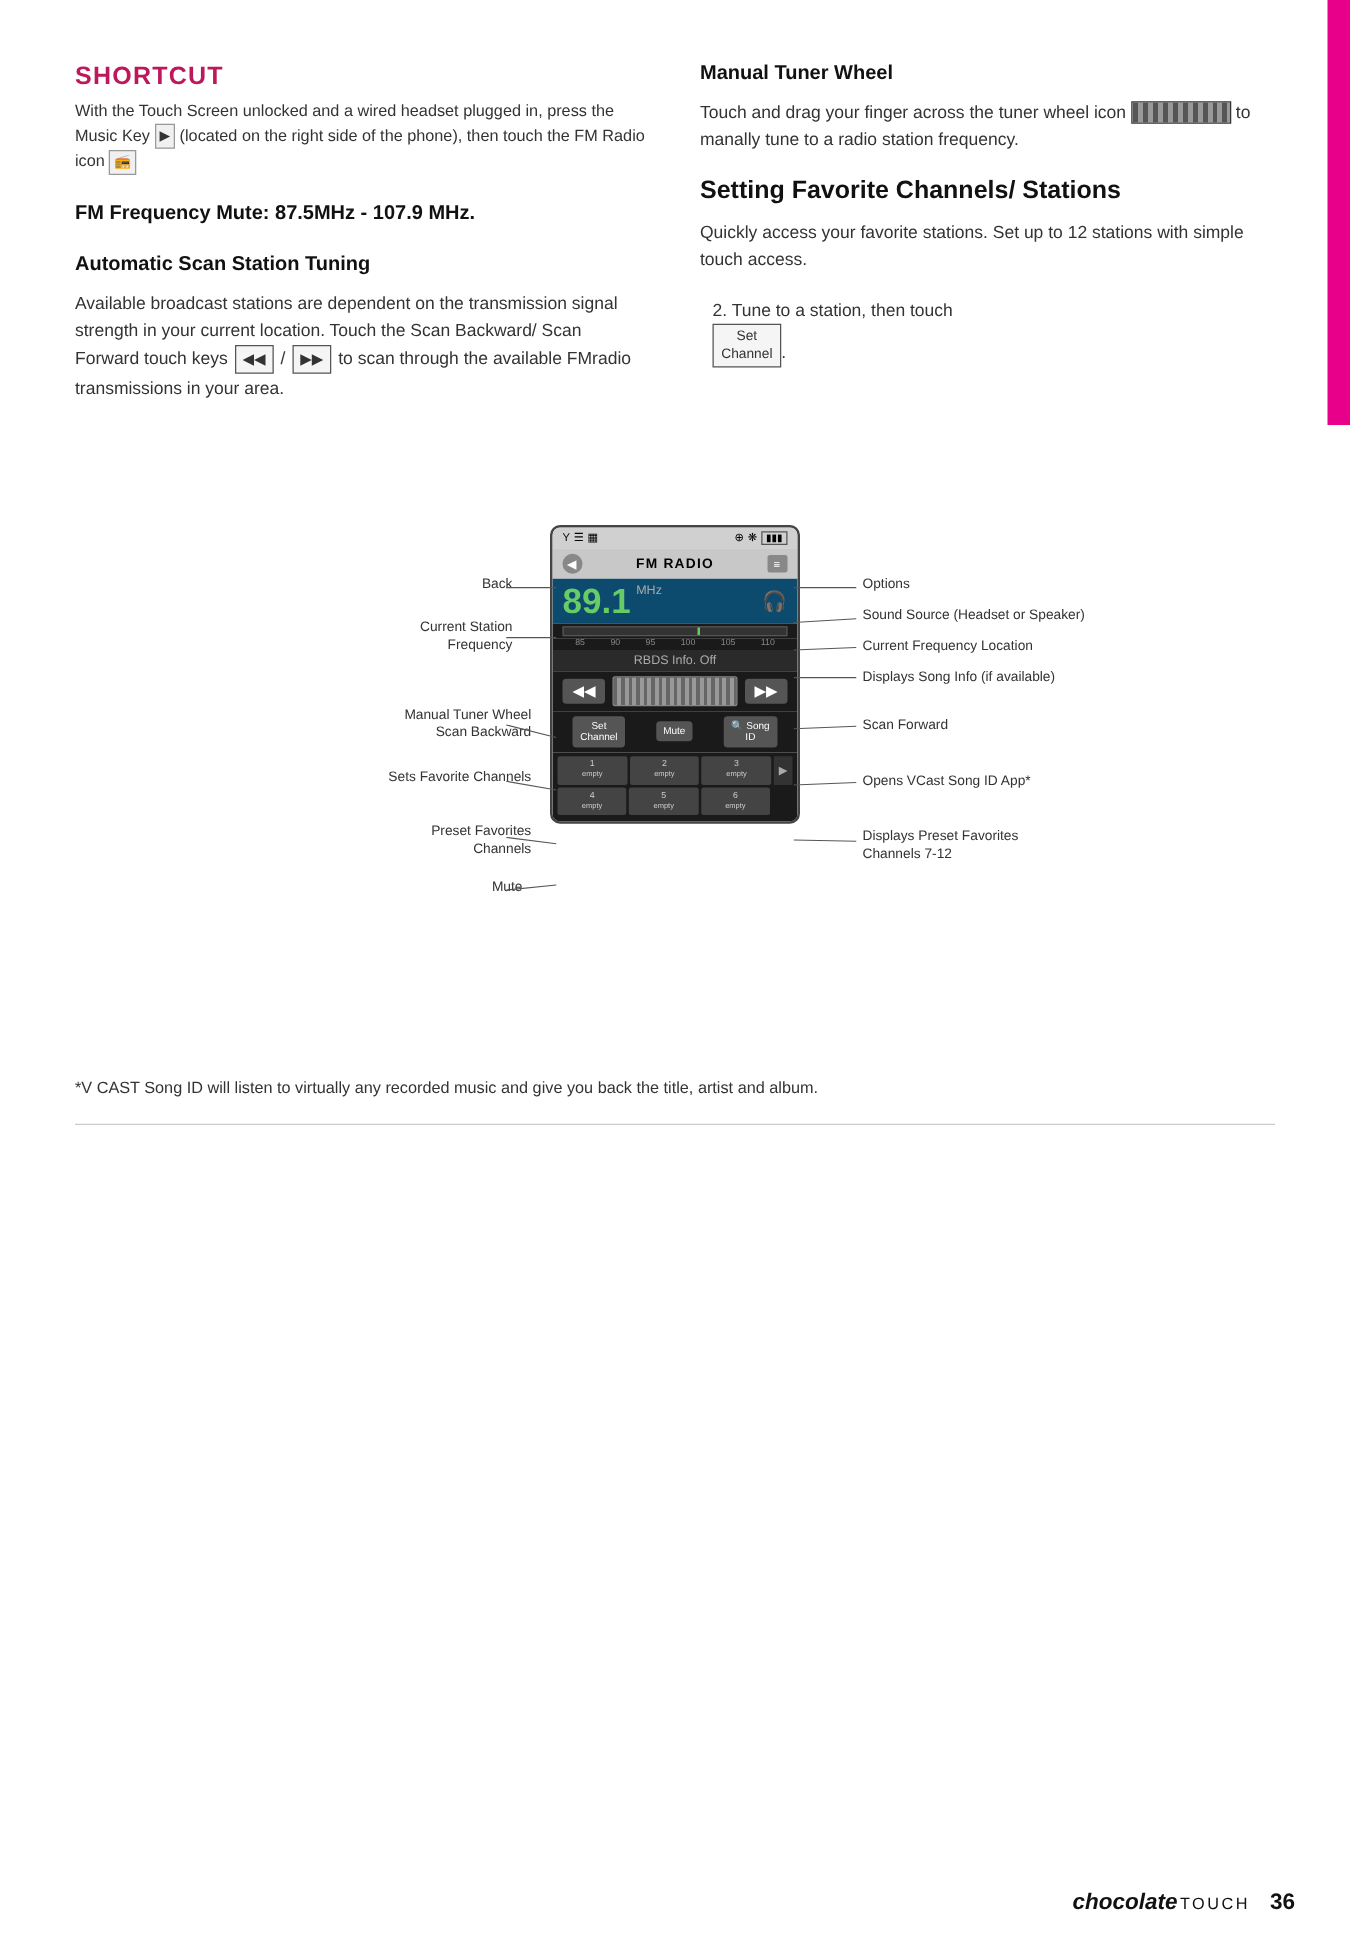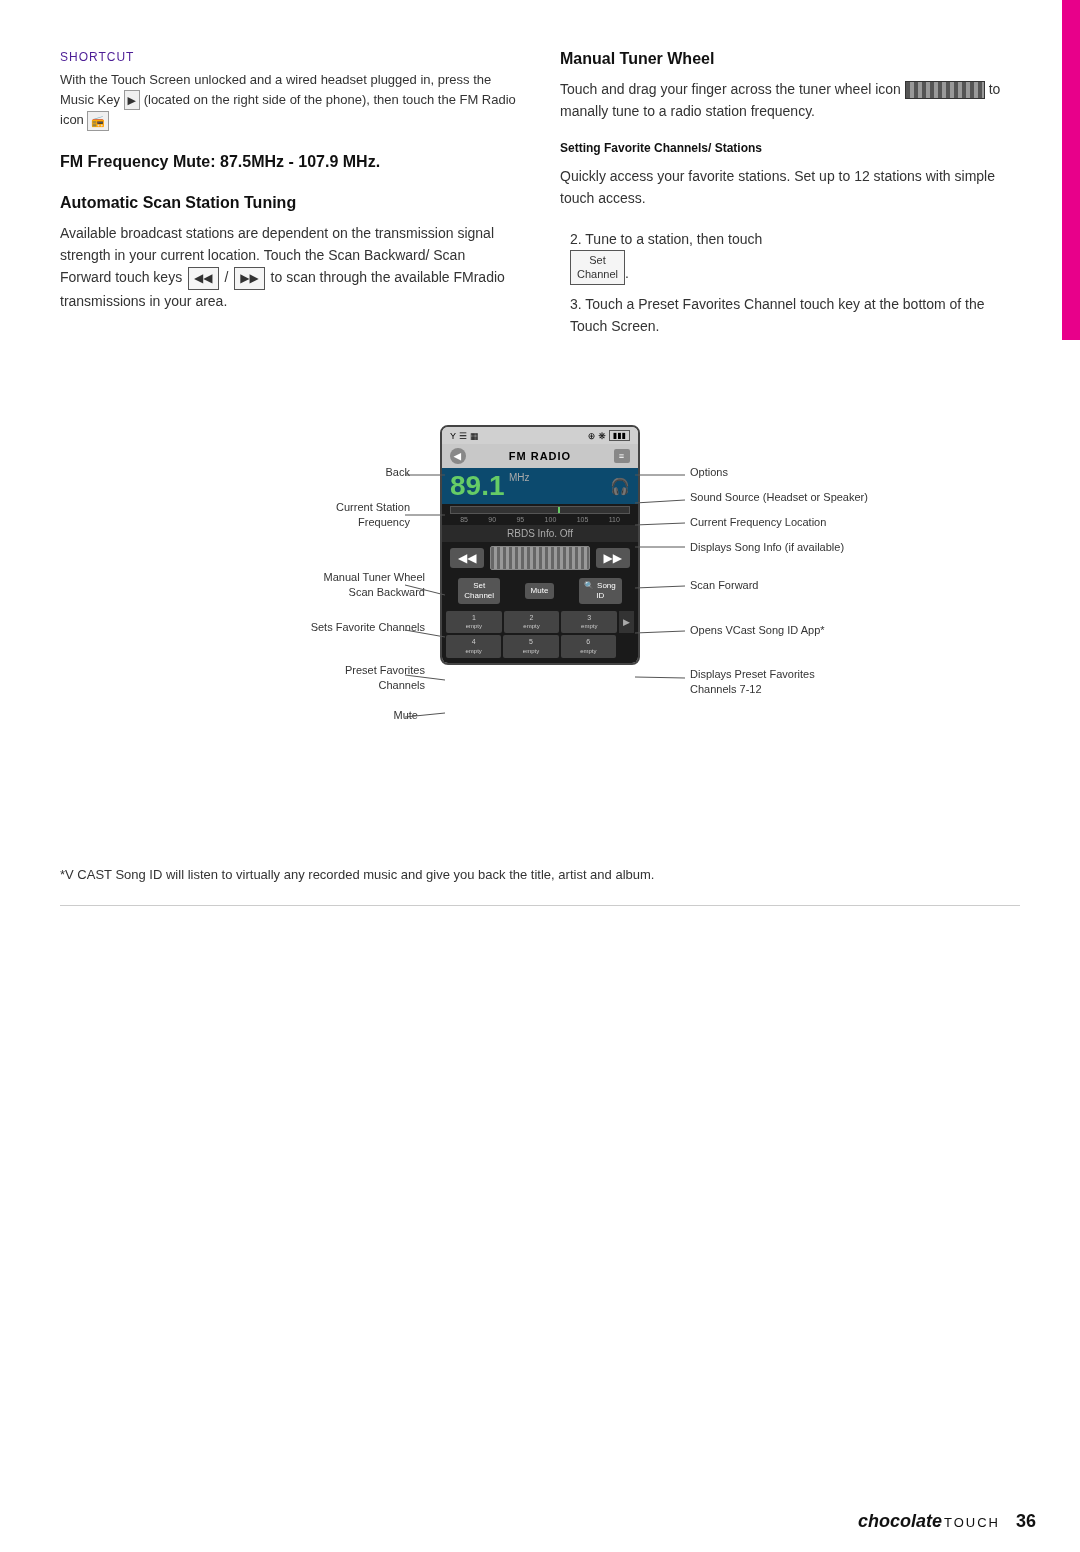--- a/index.html
+++ b/index.html
@@ -36,23 +36,23 @@
       flex: 1;
       max-width: 460px;
     }
 
     .col-right {
       flex: 1;
     }
 
     
     .shortcut-label {
-      color: #4c1d95;
-      font-weight: normal;
-      font-size: 12px;
+      color: #be185d;
+      font-weight: bold;
+      font-size: 20px;
       letter-spacing: 1px;
       margin-bottom: 6px;
     }
 
     .shortcut-text {
       font-size: 13px;
       color: #333;
       line-height: 1.5;
       margin-bottom: 20px;
     }
@@ -118,21 +118,21 @@
         #555 0px,
         #555 4px,
         #999 4px,
         #999 8px
       );
       vertical-align: middle;
       border: 1px solid #333;
     }
 
     .favorite-channels-heading {
-      font-size: 12px;
+      font-size: 20px;
       font-weight: bold;
       color: #111;
       margin-top: 18px;
       margin-bottom: 10px;
     }
 
     .list-item {
       font-size: 14px;
       color: #333;
       line-height: 1.6;
@@ -450,21 +450,20 @@
       <p class="body-text">
         Touch and drag your finger across the tuner wheel icon <span class="tuner-wheel-bar"></span> to manally tune to a radio station frequency.
       </p>
 
       <h3 class="favorite-channels-heading">Setting Favorite Channels/ Stations</h3>
       <p class="body-text">Quickly access your favorite stations. Set up to 12 stations with simple touch access.</p>
 
       <p class="list-item">2. Tune to a station, then touch
         <br><span class="set-channel-btn">Set<br>Channel</span>.
       </p>
-      <p class="list-item">3. Touch a Preset Favorites Channel touch key at the bottom of the Touch Screen.</p>
     </div>
   </div>
 
   <div class="phone-diagram-section">
     <div style="position: relative; width: 860px; height: 420px;">
 
       <div class="diagram-label" style="right: 560px; top: 70px; text-align: right;">Back</div>
       <div class="diagram-label" style="right: 560px; top: 105px; text-align: right;">Current Station<br>Frequency</div>
       <div class="diagram-label" style="right: 545px; top: 175px; text-align: right;">Manual Tuner Wheel<br>Scan Backward</div>
       <div class="diagram-label" style="right: 545px; top: 225px; text-align: right;">Sets Favorite Channels</div>

